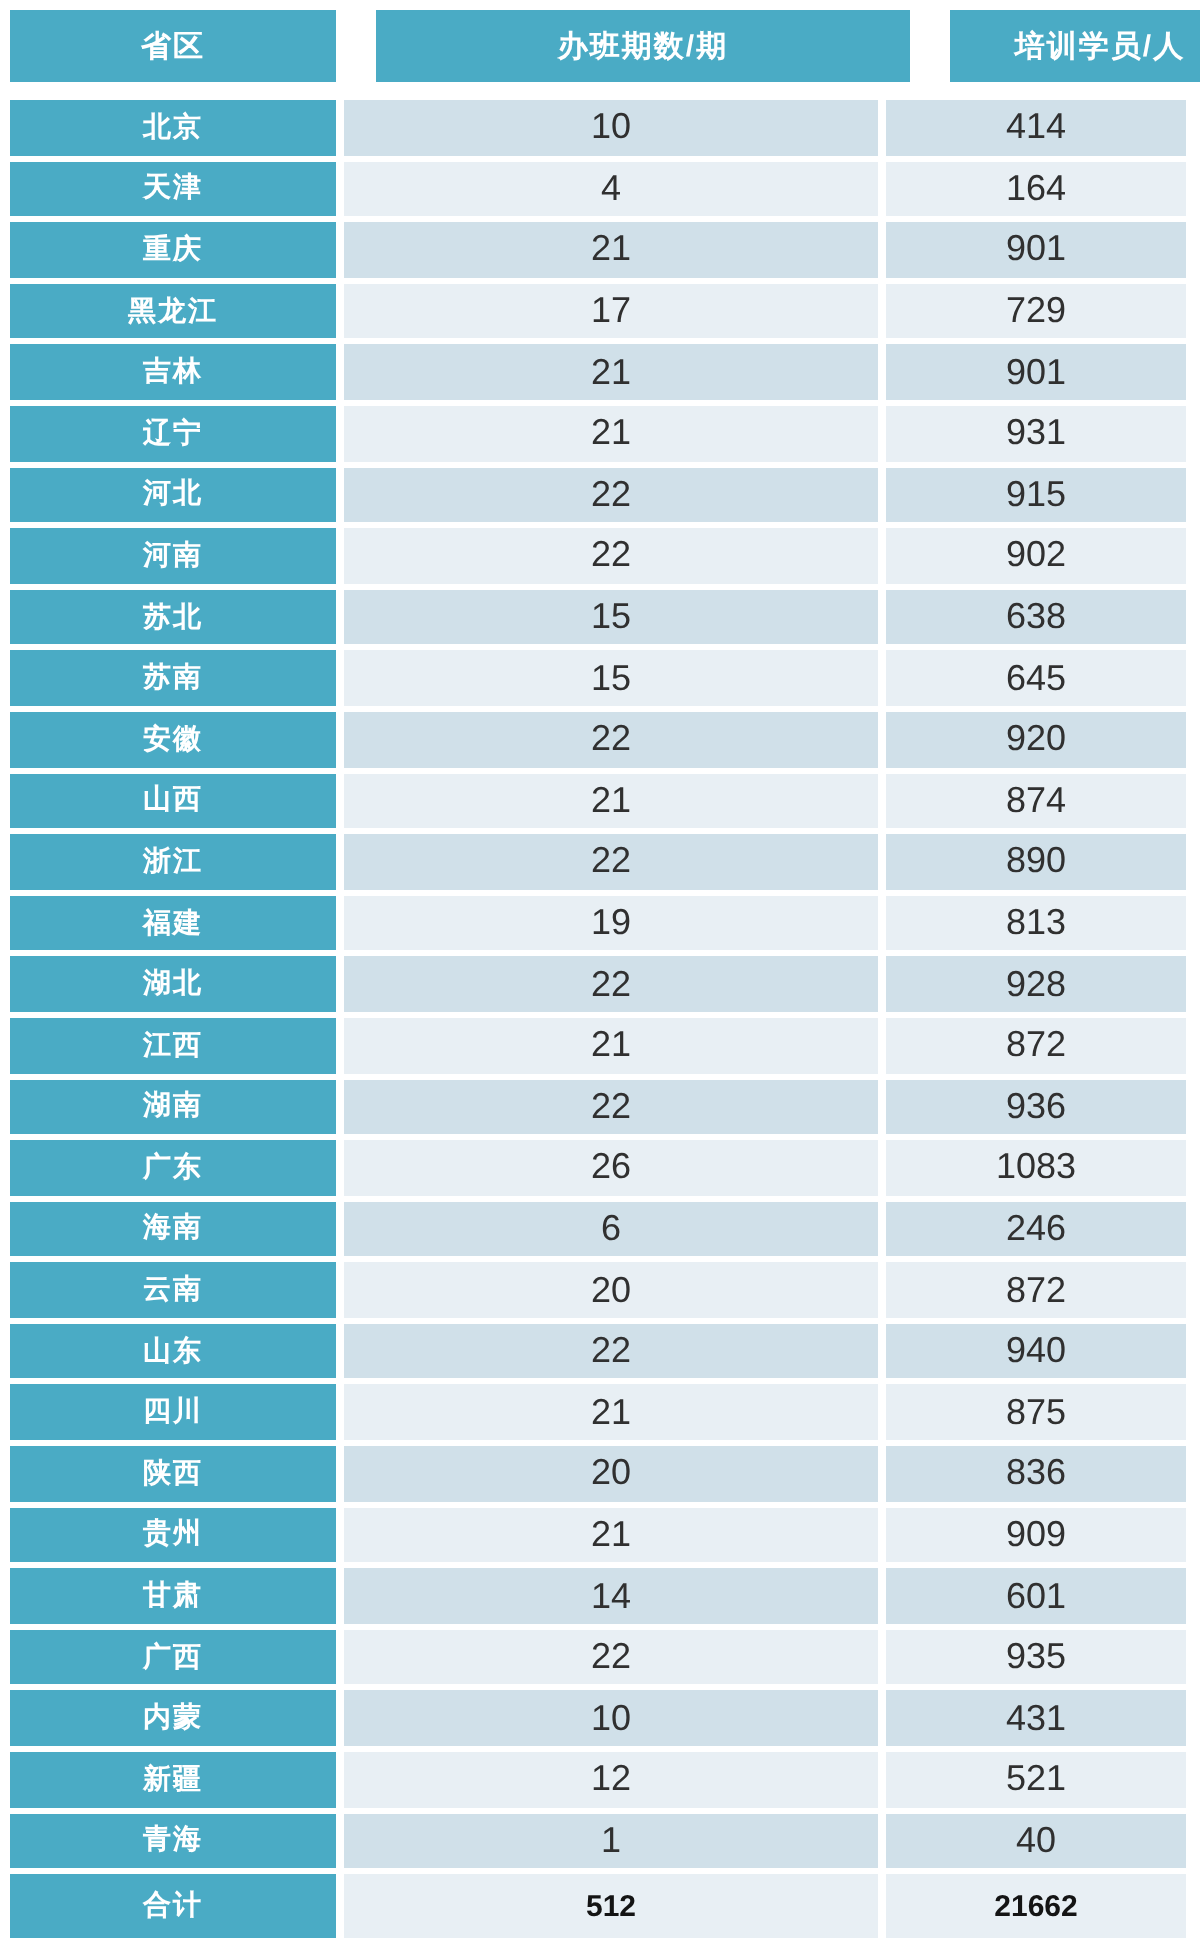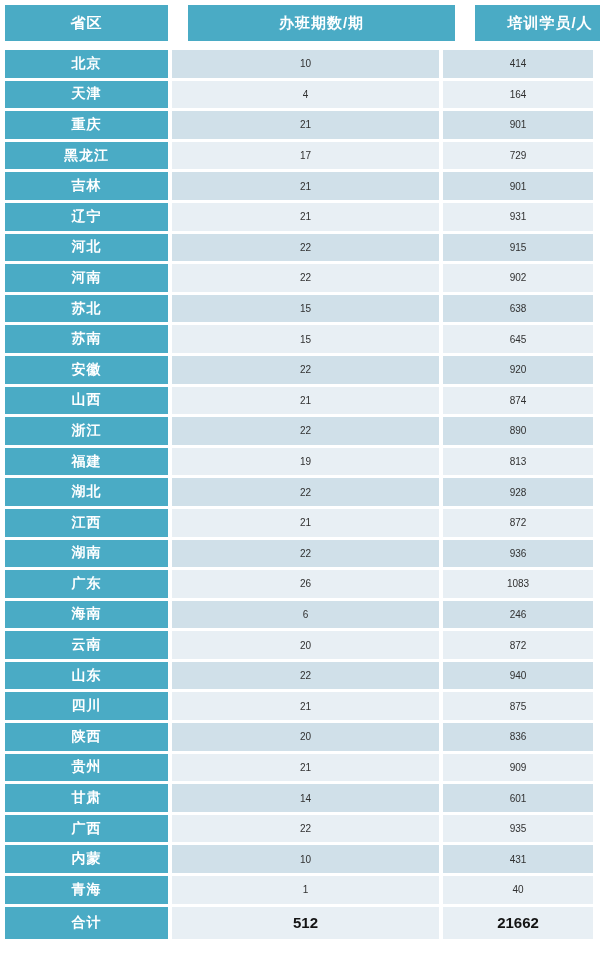--- a/index.html
+++ b/index.html
@@ -49,21 +49,21 @@
   .row.data .cell { height: 27.6px; }
   .cell.region {
     background: var(--teal);
     color: #ffffff;
     font-weight: bold;
     font-size: 14px;
     letter-spacing: 1px;
   }
   .cell.num {
     color: var(--num-color);
-    font-size: 10px;
+    font-size: 18px;
   }
   
   .rows .row:nth-child(odd) .num { background: var(--row-dark); }
   .rows .row:nth-child(even) .num { background: var(--row-light); }
   .row.total { margin-bottom: 0; }
   .row.total .cell { height: 32px; }
   .row.total .num {
     background: var(--row-light);
     font-weight: bold;
     color: var(--total-color);
@@ -237,20 +237,25 @@
     <div class="cell num">22</div>
     <div class="cell num">935</div>
   </div>
 
   <div class="row data">
     <div class="cell region">内蒙</div>
     <div class="cell num">10</div>
     <div class="cell num">431</div>
   </div>
 
+  <div class="row data">
+    <div class="cell region">新疆</div>
+    <div class="cell num">12</div>
+    <div class="cell num">521</div>
+  </div>
 
   <div class="row data">
     <div class="cell region">青海</div>
     <div class="cell num">1</div>
     <div class="cell num">40</div>
   </div>
 </div>
 
   <div class="row total">
     <div class="cell region">合计</div>

